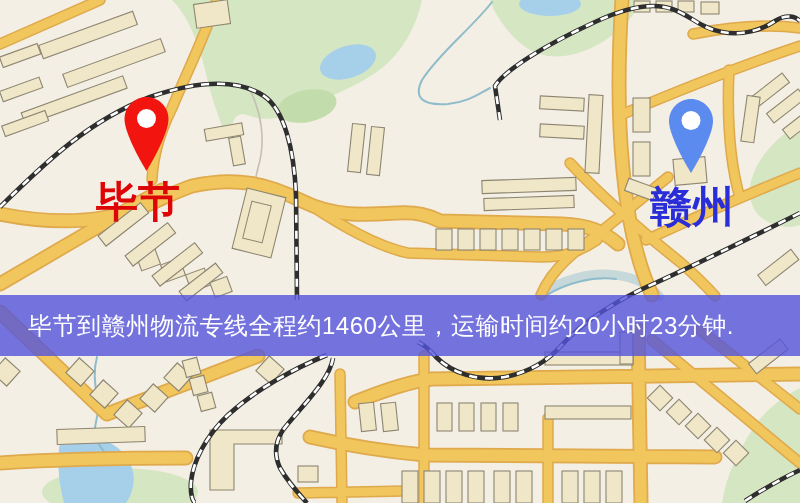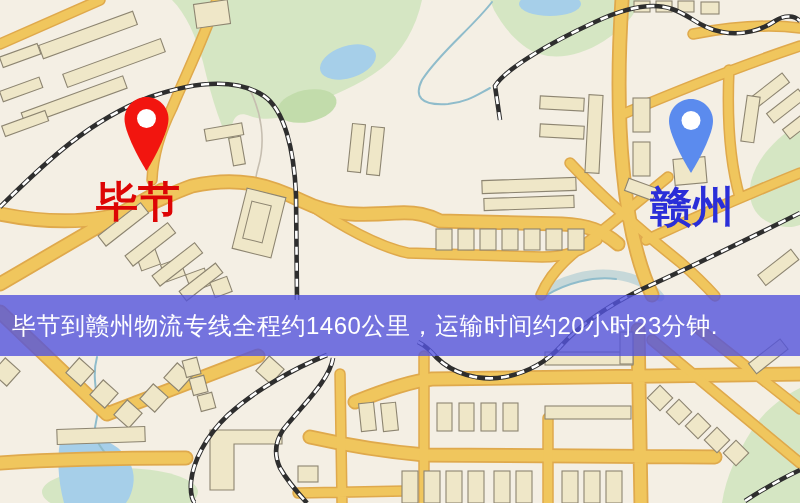--- a/index.html
+++ b/index.html
@@ -25,21 +25,21 @@
   .rail-base{fill:none;stroke:var(--railway,#2e2e2e);stroke-width:4.6;}
   .rail-dash{fill:none;stroke:#ffffff;stroke-width:2.6;stroke-dasharray:8 8;}
   .pin-origin-body{fill:var(--pin-o,#f2150f);}
   .pin-dest-body{fill:var(--pin-d,#5b8bee);}
   .pin-hole{fill:#ffffff;}
   .city-label{font-weight:bold;font-size:42px;font-family:"Liberation Sans",sans-serif;}
   .lbl-origin{fill:var(--lbl-o,#dd0505);}
   .lbl-dest{fill:var(--lbl-d,#2a2ed8);}
   .banner{
     position:absolute;left:0;top:295px;width:800px;height:61px;
-    display:flex;align-items:center;box-sizing:border-box;padding-left:12px;
+    display:flex;align-items:center;box-sizing:border-box;padding-left:28px;
   }
   .banner::before{
     content:"";position:absolute;inset:0;background:var(--banner-bg,#5454dc);opacity:.8;
   }
   .banner-text{
     position:relative;color:var(--banner-fg,#ffffff);font-size:24px;line-height:1;
     letter-spacing:.5px;white-space:nowrap;
   }
 </style>
 </head>

